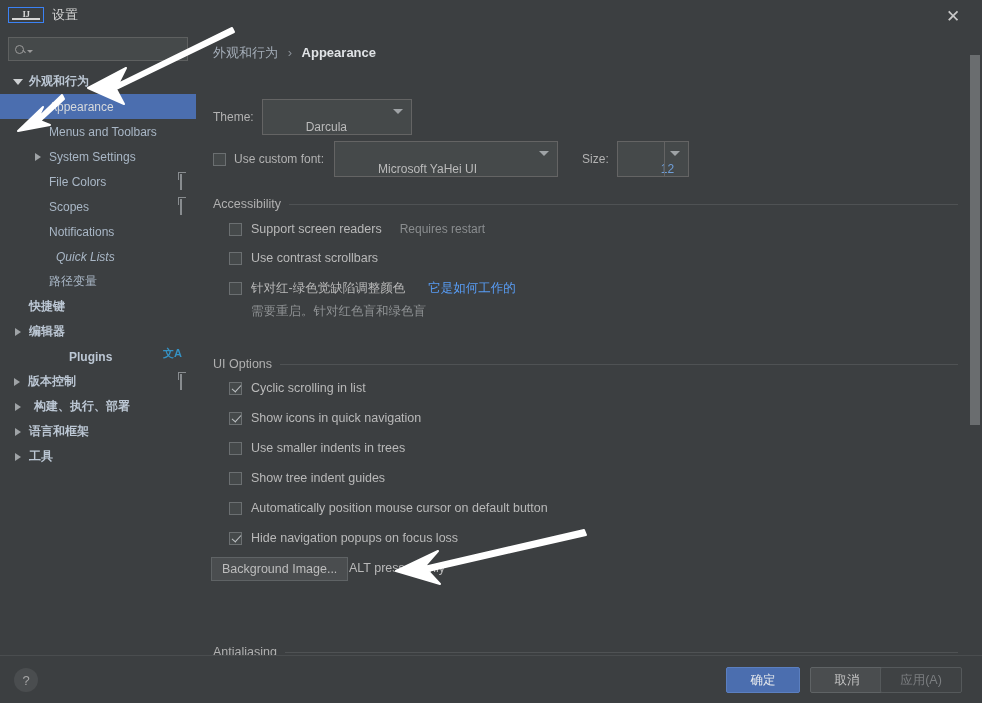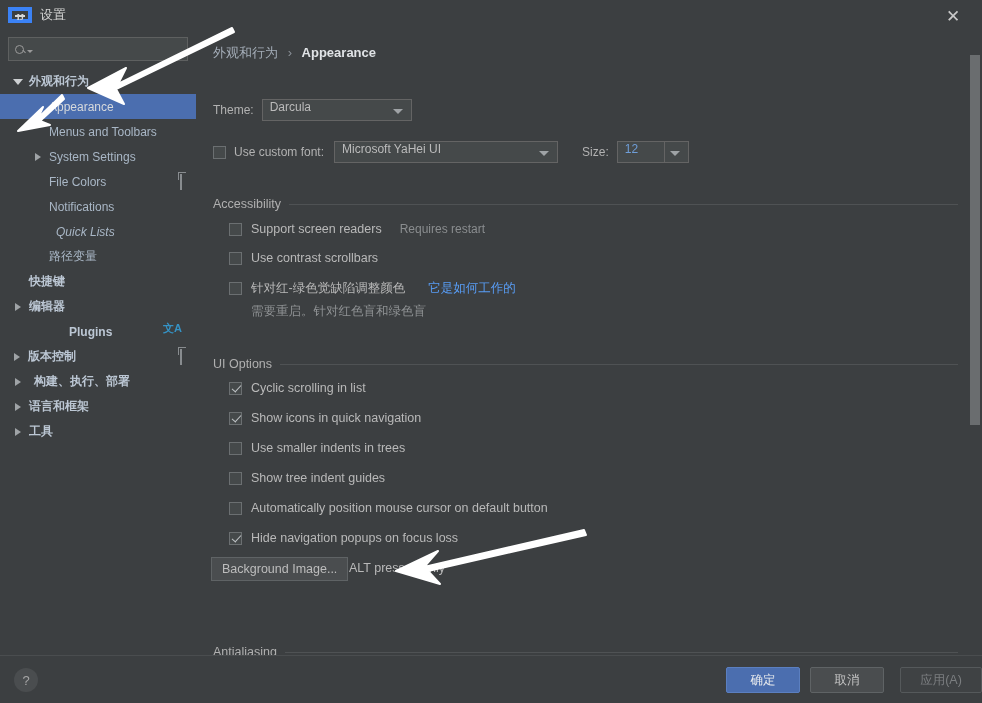--- a/index.html
+++ b/index.html
@@ -14,22 +14,22 @@
     position: relative;
   }
 
   
   #titlebar {
     position:absolute; left:0; top:0; width:982px; height:29px;
     background:#3c3f41;
     display:flex; align-items:center;
   }
   #app-icon {
-    width:24px; height:16px; margin-left:8px; margin-right:8px;
-    background:#3c3f41; border:4px solid #3b82f6;
+    width:36px; height:16px; margin-left:8px; margin-right:8px;
+    background:#3c3f41; border:1px solid #3b82f6;
     position:relative; flex:none;
   }
   #app-icon .ij {
     position:absolute; left:0; right:0; top:1px;
     text-align:center; font-size:9px; font-weight:bold;
     color:#d6d6d6; letter-spacing:-0.5px; font-family:"Liberation Serif", serif;
   }
   #app-icon .bar {
     position:absolute; left:3px; right:3px; bottom:2px; height:2px; background:#d6d6d6;
   }
@@ -99,22 +99,22 @@
     position:absolute; left:196px; top:29px; width:786px; height:626px;
     background:#3c3f41; overflow:hidden;
   }
   #breadcrumb { position:absolute; left:17px; top:15px; font-size:13px; }
   #breadcrumb .crumb1 { color:#a4adb8; }
   #breadcrumb .sep { color:#8a9097; margin:0 6px; }
   #breadcrumb .crumb2 { color:#e0e3e6; font-weight:bold; }
 
   .lbl { color:#b2b2b2; }
   .combo {
-    background:#45494a; border:1px solid #646464; height:22px;
-    display:inline-flex; align-items:flex-start; position:relative; cursor:pointer;
+    background:#45494a; border:1px solid #646464; height:36px;
+    display:inline-flex; align-items:flex-end; position:relative; cursor:pointer;padding-left:36px;
   }
   .combo .ctext { padding-left:7px; color:#bbbbbb; font-size:12px; white-space:nowrap; }
   .combo .arrow {
     position:absolute; right:8px; top:9px;
     width:0;height:0;border-left:5px solid transparent;border-right:5px solid transparent;
     border-top:5px solid #9fa3a6;
   }
 
   .cbox {
     width:13px; height:13px; background:#45494a; border:1px solid #6b6f71;
@@ -154,21 +154,21 @@
     display:flex;align-items:center;justify-content:center;
     color:#a6a6a6; font-size:13px; cursor:pointer;
   }
   .dlg-btn {
     position:absolute; top:11px; height:26px; width:74px;
     display:flex;align-items:center;justify-content:center;
     font-size:12.5px; cursor:pointer; border-radius:2px;
   }
   #btn-ok { right:182px; background:#4b6eaf; border:1px solid #5b7fc0; color:#e6e9ec; }
   #btn-cancel { right:98px; background:#4a4d4f; border:1px solid #5f6365; color:#c6c6c6; }
-  #btn-apply { right:0; width:82px; background:#3f4244; border:1px solid #55595b; color:#7b7e80; }
+  #btn-apply { right:20px; width:82px; background:#3f4244; border:1px solid #55595b; color:#7b7e80; }
 
   
   #annotations { position:absolute; left:0; top:0; width:982px; height:703px; pointer-events:none; }
 </style>
 </head>
 <body>
 
 <div id="titlebar">
   <div id="app-icon">
     <div class="ij">IJ</div>
@@ -198,20 +198,25 @@
         <span class="twisty none"></span>
         <span class="tree-label" style="margin-left: 5px;">Menus and Toolbars</span>
       </div>
       <div class="tree-row" style="padding-left: 32px;">
         <span class="twisty closed"></span>
         <span class="tree-label" style="margin-left: 5px;">System Settings</span>
       </div>
       <div class="tree-row" style="padding-left: 32px;">
         <span class="twisty none"></span>
         <span class="tree-label" style="margin-left: 5px;">File Colors</span>
+        <span class="row-icon"><span class="copy-icon"></span></span>
+      </div>
+      <div class="tree-row" style="padding-left: 32px;">
+        <span class="twisty none"></span>
+        <span class="tree-label" style="margin-left: 5px;">Scopes</span>
         <span class="row-icon"><span class="copy-icon"></span></span>
       </div>
       <div class="tree-row" style="padding-left: 32px;">
         <span class="twisty none"></span>
         <span class="tree-label" style="margin-left: 5px;">Notifications</span>
       </div>
       <div class="tree-row" style="padding-left: 32px;">
         <span class="twisty none"></span>
         <span class="tree-label" style="margin-left: 12px; font-style: italic;">Quick Lists</span>
       </div>

